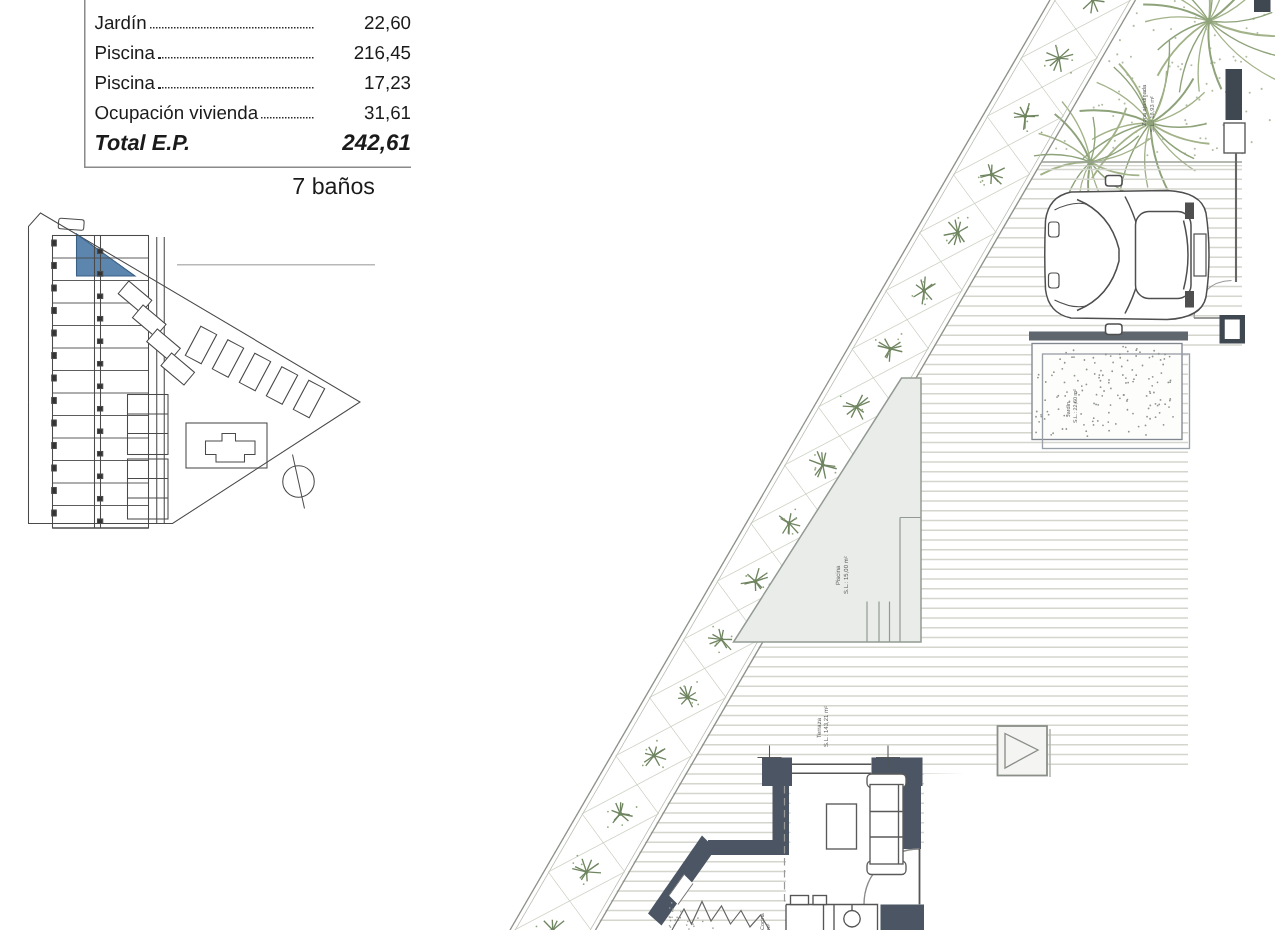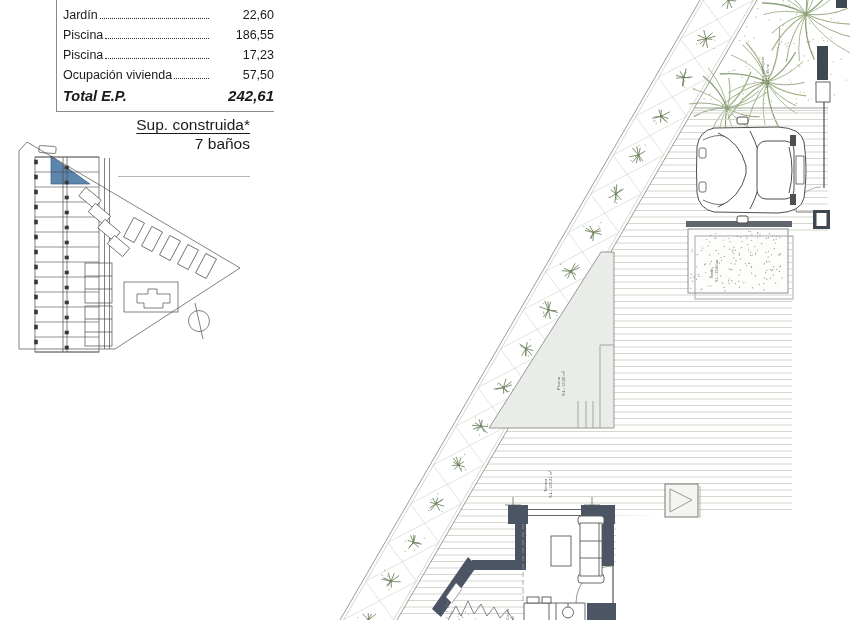--- a/index.html
+++ b/index.html
@@ -902,38 +902,37 @@
 
   <div class="area-table">
     <div class="arow">
       <span class="lbl">Jardín</span>
       <span class="leader"></span>
       <span class="val">22,60</span>
     </div>
     <div class="arow">
       <span class="lbl">Piscina</span>
       <span class="leader"></span>
-      <span class="val">186,55</span>
+      <span class="val">216,45</span>
     </div>
     <div class="arow">
       <span class="lbl">Piscina</span>
       <span class="leader"></span>
       <span class="val">17,23</span>
     </div>
     <div class="arow">
       <span class="lbl">Ocupación vivienda</span>
       <span class="leader"></span>
-      <span class="val">57,50</span>
+      <span class="val">31,61</span>
     </div>
     <div class="arow trow">
       <span class="lbl">Total E.P.</span>
       <span class="noleader"></span>
       <span class="val">242,61</span>
     </div>
   </div>
 
   <div class="summary">
-    <div class="u">Sup. construida*</div>
     <div>7 baños</div>
   </div>
   <div class="divider"></div>
 
 </div>
 
 </body></html>

